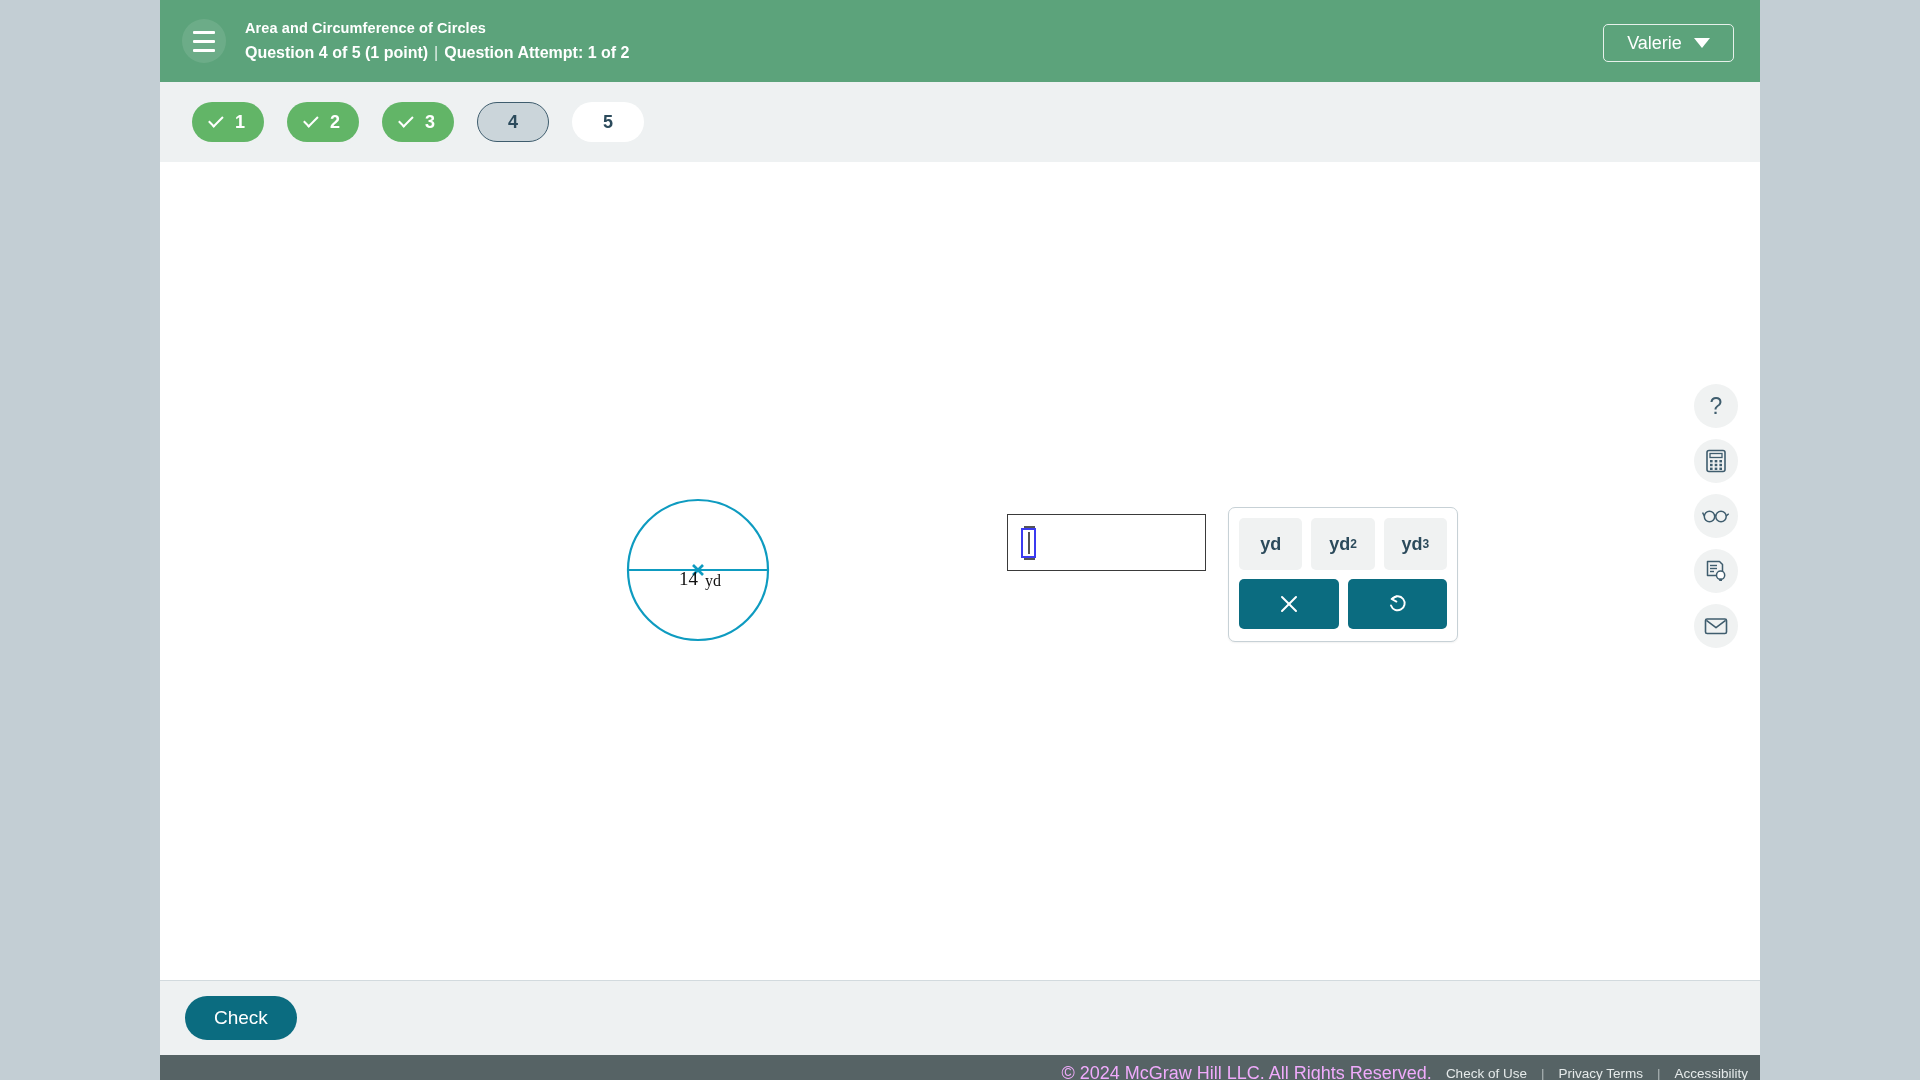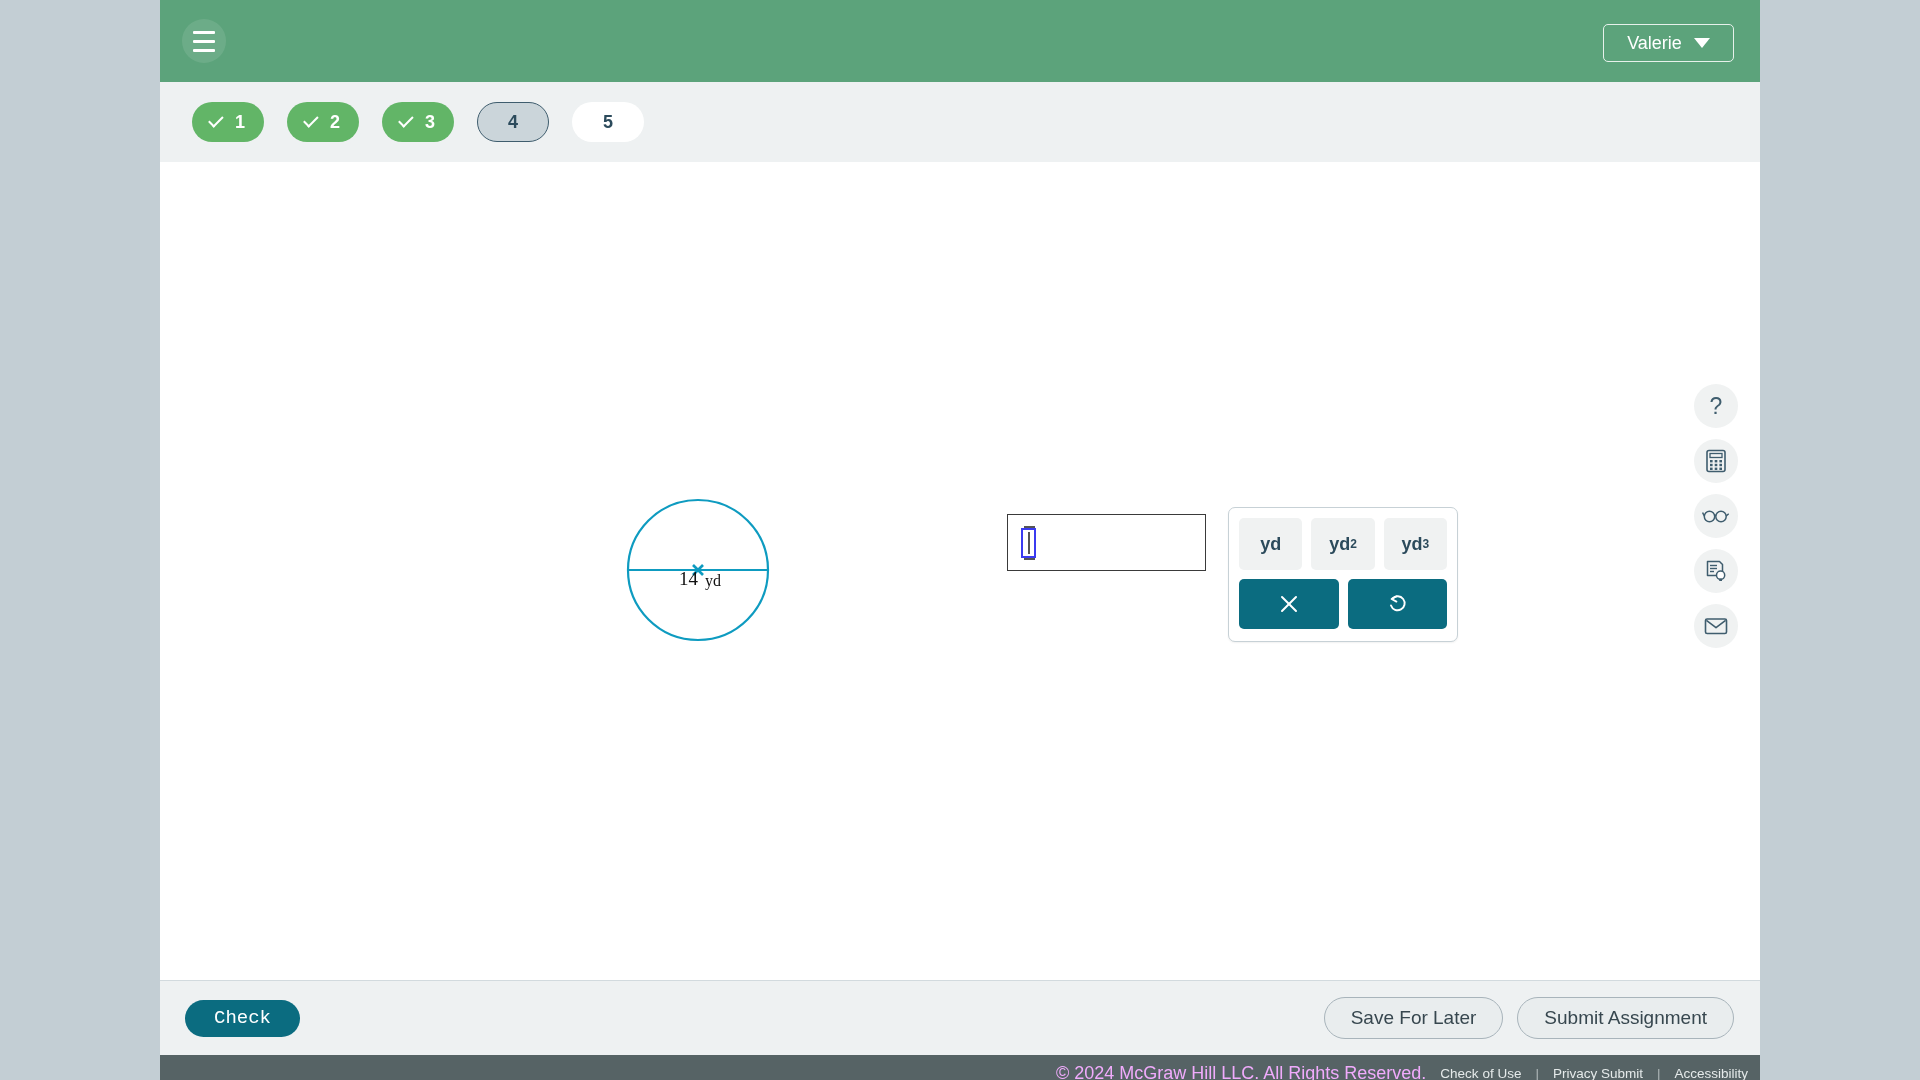--- a/index.html
+++ b/index.html
@@ -240,29 +240,28 @@
   
   #action-bar {
     position: relative;
     height: 75px;
     background: #eef1f2;
     border-top: 1px solid #d2dade;
     display: flex; align-items: center;
   }
   #check-btn {
     margin-left: 25px;
-    height: 37px;
+    height: 44px;
     padding: 0 29px;
     border-radius: 22px;
     background: #0b6c80;
     color: #fff;
     font-size: 19px;
     display: flex; align-items: center; justify-content: center;
     cursor: pointer;
-    font-family: Liberation Mono, monospace;
   }
   #bar-right {
     position: absolute;
     right: 26px;
     display: flex; gap: 14px;
   }
   .ghost-btn {
     height: 42px;
     padding: 0 26px;
     border-radius: 21px;
@@ -302,20 +301,26 @@
 
 <div id="page">
 
   <div id="header">
     <div id="hamburger-btn">
       <span class="bar"></span>
       <span class="bar"></span>
       <span class="bar"></span>
     </div>
 
+    <div id="header-titles">
+      <div id="assignment-title">Area and Circumference of Circles</div>
+      <div id="question-meta">
+        <span>Question 4 of 5 (1 point)</span><span class="sep">|</span><span>Question Attempt: 1 of 2</span>
+      </div>
+    </div>
 
     <div id="user-menu">
       <span>Valerie</span>
       <span class="chev"></span>
     </div>
   </div>
 
   <div id="qnav">
     <div class="qpill done">
       <span class="check"></span>
@@ -448,32 +453,24 @@
         </svg>
       </div>
 
     </div>
   </div>
 
   <div id="action-bar">
     <div id="check-btn">
       <span>Check</span>
     </div>
-    <div id="bar-right">
-      <div class="ghost-btn">
-        <span>Save For Later</span>
-      </div>
-      <div class="ghost-btn">
-        <span>Submit Assignment</span>
-      </div>
-    </div>
   </div>
 
   <div id="footer">
     <span class="copy">© 2024 McGraw Hill LLC. All Rights Reserved.</span>
     <a>Check of Use</a>
     <span class="fsep">|</span>
-    <a>Privacy Submit</a>
+    <a>Privacy Terms</a>
     <span class="fsep">|</span>
     <a>Accessibility</a>
   </div>
 
 </div>
 
 </body></html>

